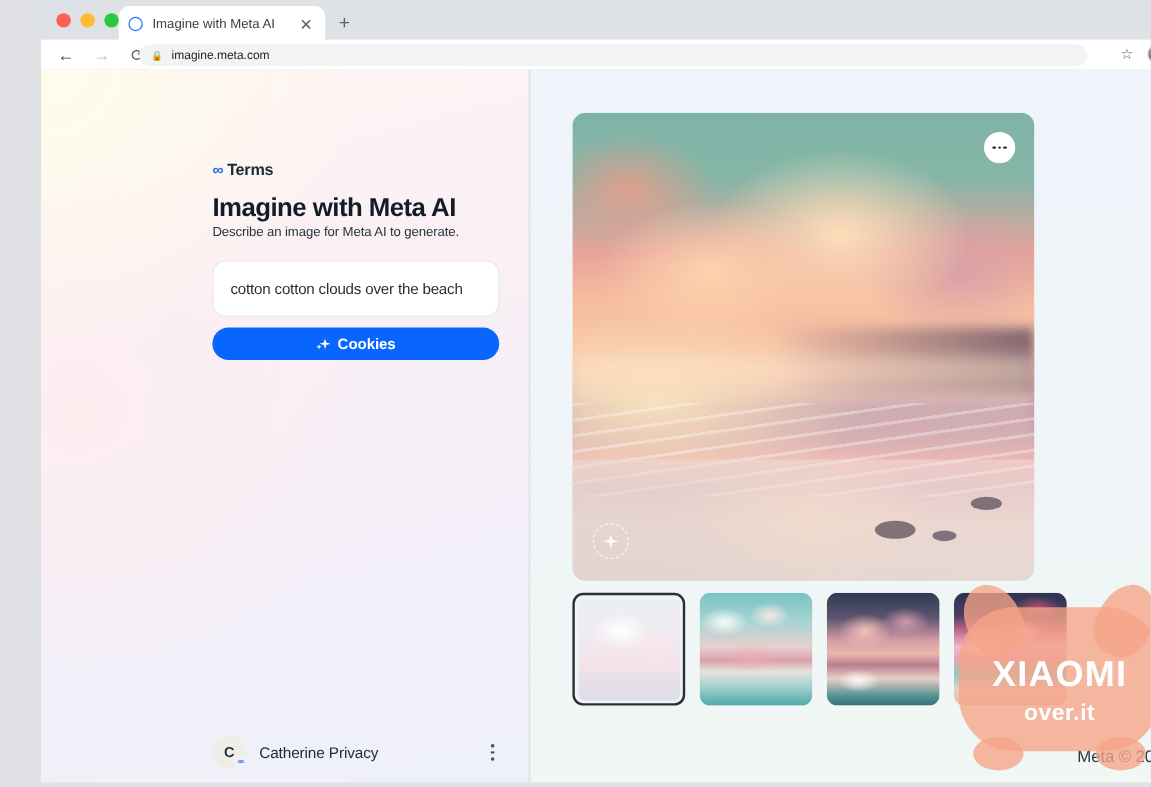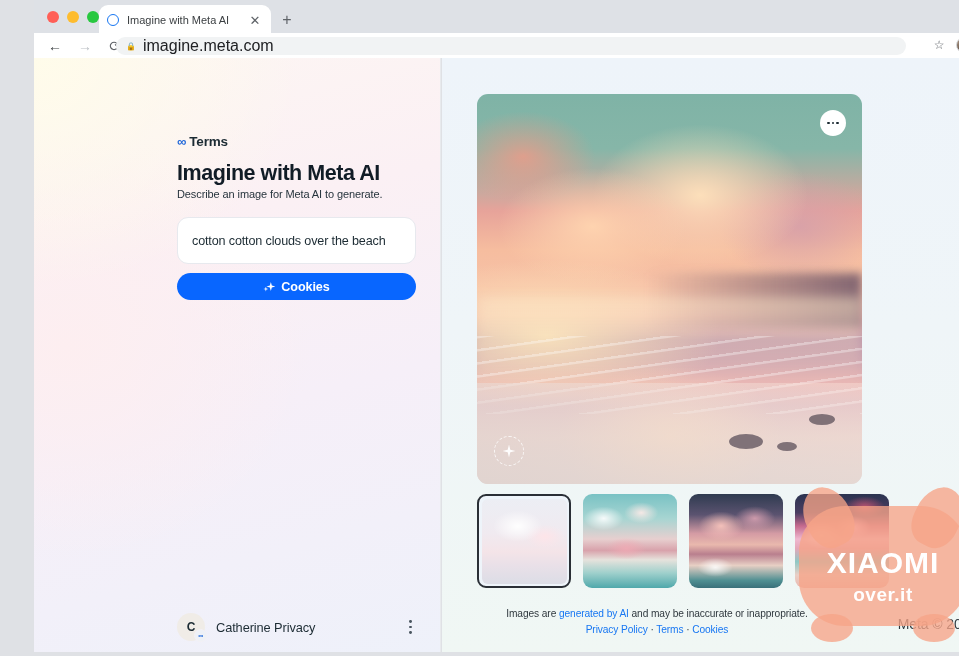--- a/index.html
+++ b/index.html
@@ -57,21 +57,21 @@
   }
   .nav-btn.back { margin-left: 8px; color: #3c4043; }
   .nav-btn.fwd  { color: #bdc1c6; }
   .omnibox {
     position: absolute; left: 82px; top: 4px;
     width: 790px; height: 18px;
     background: #f1f3f4; border-radius: 9px;
     display: flex; align-items: center; padding: 0 10px;
   }
   .lock { font-size: 8px; color: #5f6368; margin-right: 7px; }
-  .url { font-size: 16px; color: #202124; }
+  .url { font-size: 10px; color: #202124; }
   .chrome-right {
     position: absolute; right: 8px; top: 4px;
     display: flex; align-items: center; gap: 11px;
   }
   .star-ic { font-size: 12px; color: #5f6368; }
   .avatar-chrome {
     width: 16px; height: 16px; border-radius: 50%;
     background: linear-gradient(150deg,#b8a08e 0%,#7d6a5c 45%,#4a3f38 100%);
     border: 1px solid #cfd2d6;
   }
@@ -428,26 +428,20 @@
         <div class="thumb">
           <span class="thumb-art t3"></span>
         </div>
         <div class="thumb">
           <span class="thumb-art t4"></span>
         </div>
       </div>
 
       <div class="footer">
         <div class="footer-left">
-          <div class="footer-line">
-            <span>Images are </span><span class="flink">generated by AI</span><span> and may be inaccurate or inappropriate.</span>
-          </div>
-          <div class="footer-line">
-            <span class="flink">Privacy Policy</span><span> · </span><span class="flink">Terms</span><span> · </span><span class="flink">Cookies</span>
-          </div>
         </div>
         <div class="footer-right">Meta © 2023</div>
       </div>
 
       <div class="xiaomi-wm">
         <span class="wm-ear l"></span>
         <span class="wm-ear r"></span>
         <span class="wm-head"></span>
         <span class="wm-foot l"></span>
         <span class="wm-foot r"></span>

